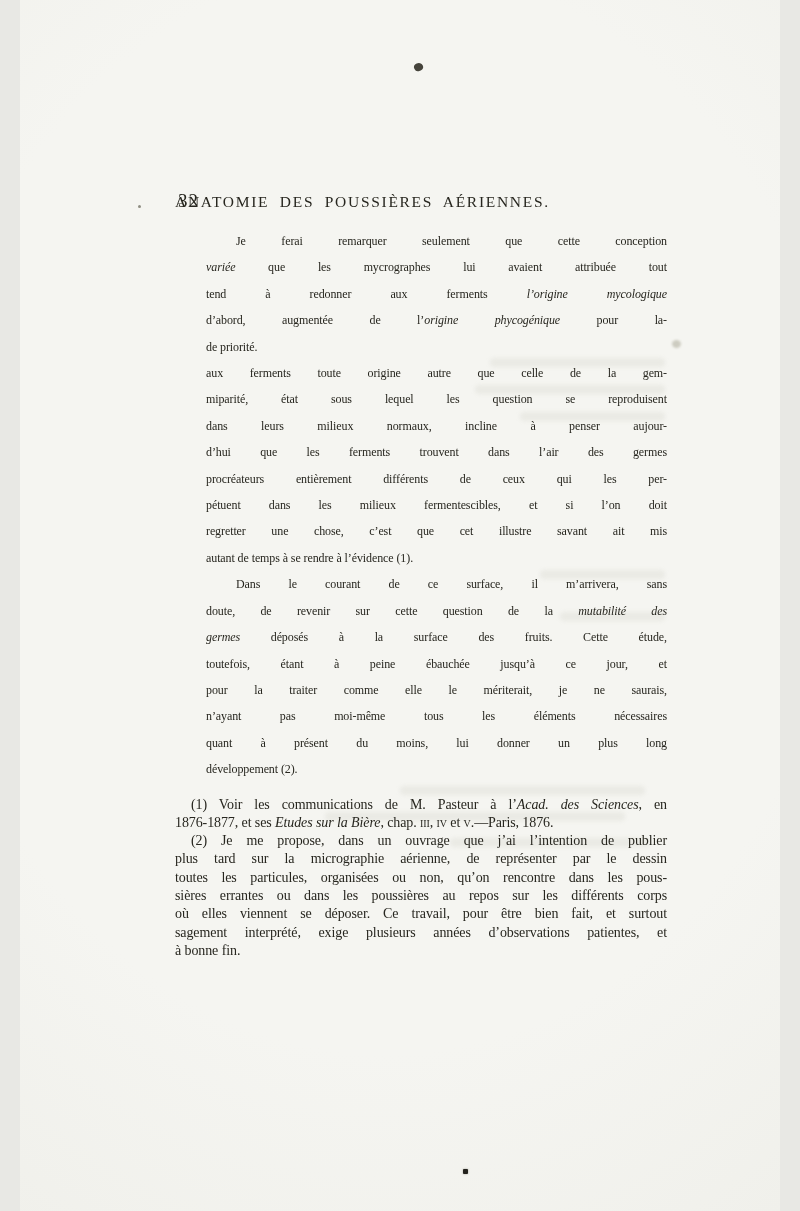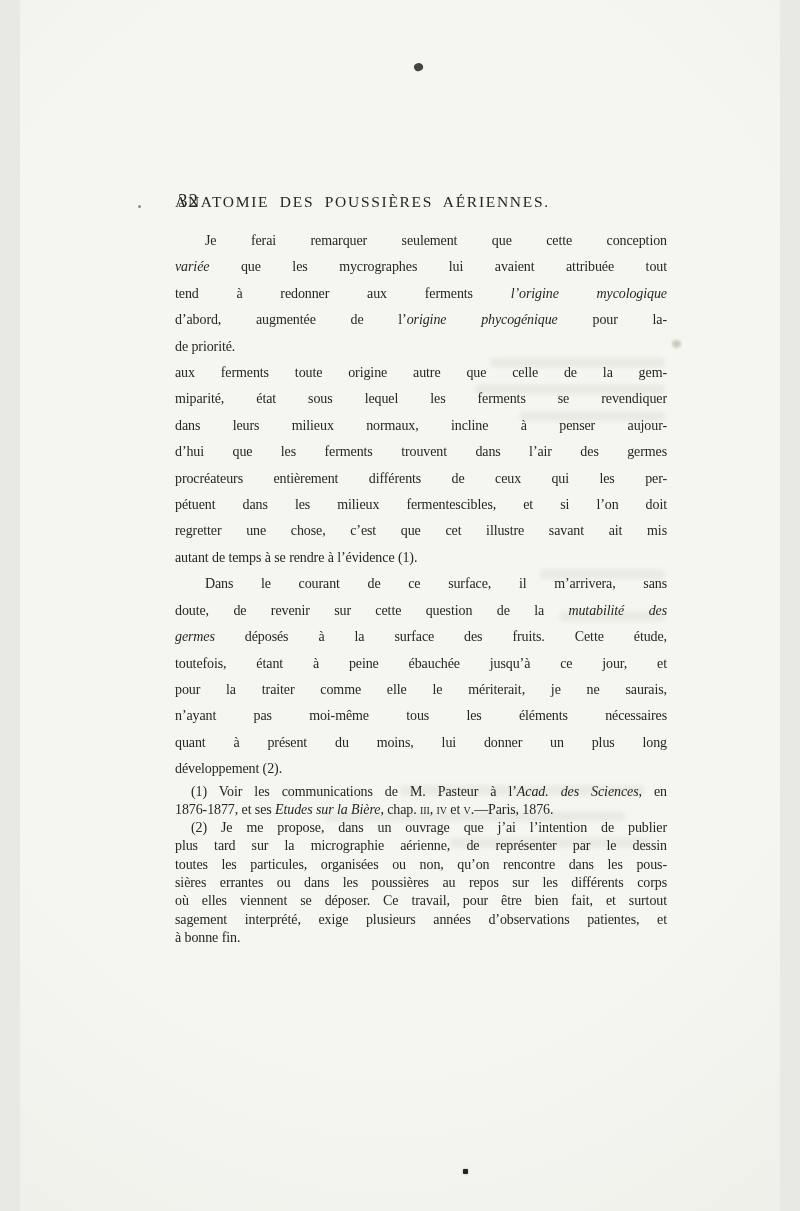--- a/index.html
+++ b/index.html
@@ -16,26 +16,26 @@
     background:var(--paper);
     background-image:radial-gradient(ellipse 120% 90% at 48% 42%, #f5f5f1 50%, #ecece6 100%);
     overflow:hidden;
     font-family:"Liberation Serif","DejaVu Serif",serif;
     color:var(--ink);
   }
   .text-block{position:absolute;left:155px;top:190px;width:492px;}
   .header{position:relative;height:26px;margin-bottom:12px;}
   .page-number{position:absolute;left:3px;top:0;font-size:19px;letter-spacing:1px;}
   .running-title{text-align:left;font-size:15.5px;letter-spacing:1.7px;word-spacing:5px;padding-top:3px;white-space:nowrap;}
-  .main .line{font-size:14px;line-height:26.4px;letter-spacing:-0.1px;}
+  .main .line{font-size:12px;line-height:26.4px;letter-spacing:-0.1px;margin-left:31px;}
   .line{text-align:justify;}
   .line.jl{text-align-last:justify;}
   .line.last{text-align-last:left;}
   .para .line.first{text-indent:30px;}
-  .footnotes{}
+  .footnotes{margin-top:13px;}
   .footnote .line{font-size:14px;line-height:18.3px;letter-spacing:-0.1px;}
   .footnote .line.first{text-indent:16px;}
   .sc{font-variant:small-caps;}
   i{font-style:italic;}
   
   .speck{position:absolute;}
   .speck-top{left:394px;top:63px;width:9px;height:8px;background:#46443c;border-radius:55% 60% 50% 55%;transform:rotate(-25deg);}
   .speck-bottom{left:443px;top:1169px;width:5px;height:5px;background:#23221d;border-radius:1px;box-shadow:0 0 2px #9a998e;}
   .margin-dot{left:118px;top:205px;width:3px;height:3px;background:var(--faint);border-radius:50%;}
   .margin-smudge{left:652px;top:340px;width:9px;height:8px;background:#cdccc1;border-radius:50%;filter:blur(1px);}
@@ -78,21 +78,21 @@
     <div class="main">
       <div class="para">
           <div class="line first jl">Je ferai remarquer seulement que cette conception</div>
           <div class="line jl"><i>variée</i> que les mycrographes lui avaient attribuée tout</div>
           <div class="line jl">tend à redonner aux ferments <i>l’origine mycologique</i></div>
           <div class="line jl">d’abord, augmentée de l’<i>origine phycogénique</i> pour la-</div>
           <div class="line last">de priorité.</div>
         </div>
       <div class="para">
           <div class="line jl">aux ferments toute origine autre que celle de la gem-</div>
-          <div class="line jl">miparité, état sous lequel les ferments se revendiquer</div>
+          <div class="line jl">miparité, état sous lequel les question se reproduisent</div>
           <div class="line jl">dans leurs milieux normaux, incline à penser aujour-</div>
           <div class="line jl">d’hui que les ferments trouvent dans l’air des germes</div>
           <div class="line jl">procréateurs entièrement différents de ceux qui les per-</div>
           <div class="line jl">pétuent dans les milieux fermentescibles, et si l’on doit</div>
           <div class="line jl">regretter une chose, c’est que cet illustre savant ait mis</div>
           <div class="line last">autant de temps à se rendre à l’évidence (1).</div>
         </div>
       <div class="para">
           <div class="line first jl">Dans le courant de ce surface, il m’arrivera, sans</div>
           <div class="line jl">doute, de revenir sur cette question de la <i>mutabilité des</i></div>

